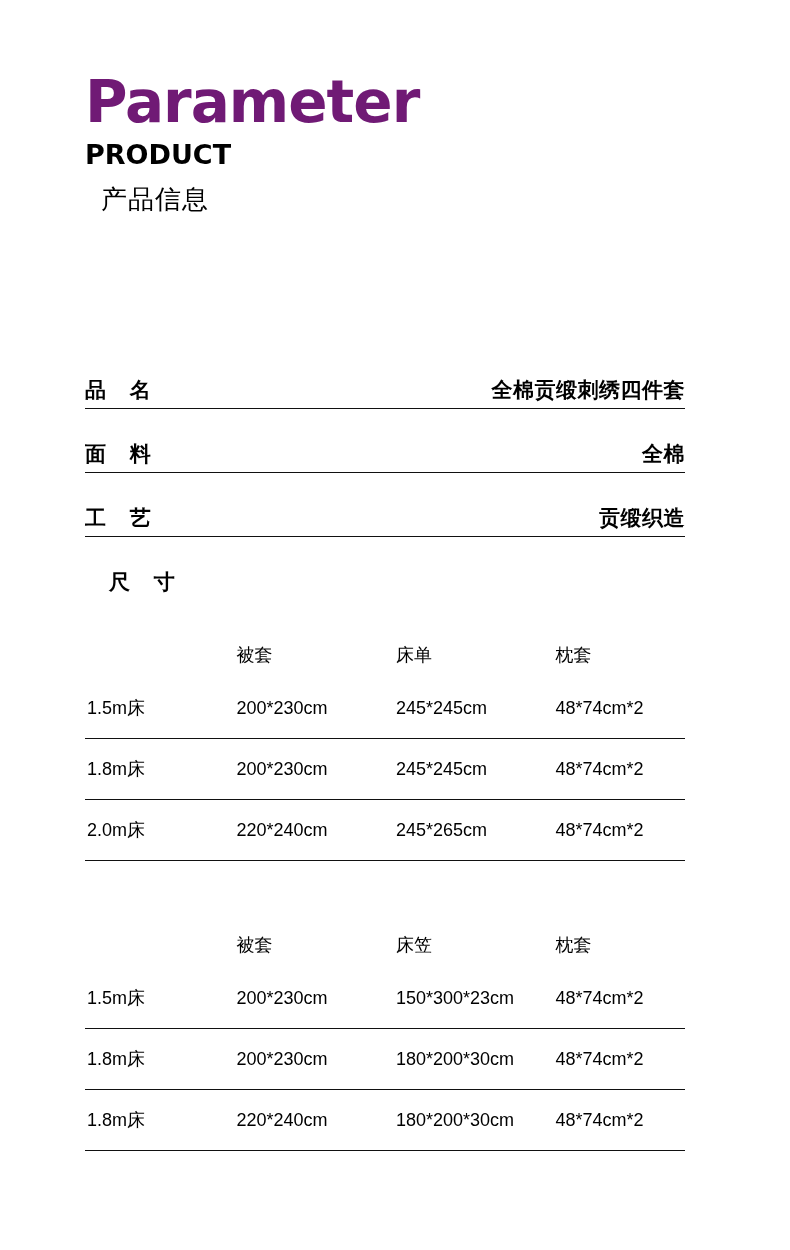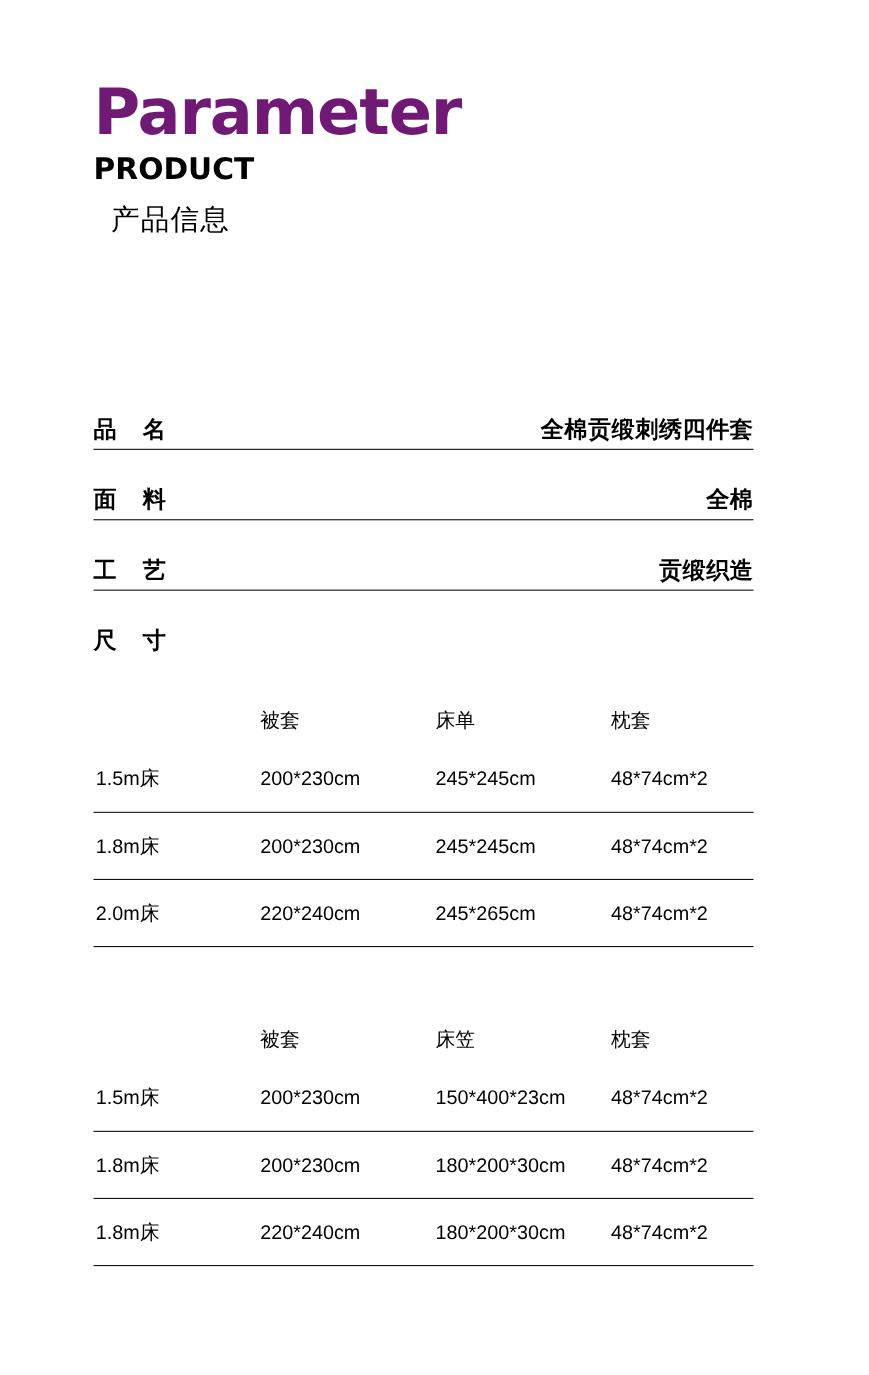--- a/index.html
+++ b/index.html
@@ -68,20 +68,21 @@
     align-items: flex-end;
     justify-content: space-between;
     border-bottom: 1.5px solid #111;
     height: 42px;
     padding-bottom: 4px;
     margin-bottom: 17px;
   }
   .spec-row.no-line {
     border-bottom: none;
     margin-bottom: 0;
+    margin-left: 24px;
   }
   .spec-label {
     font-size: 21px;
     font-weight: 700;
     letter-spacing: 9px;
     white-space: nowrap;
   }
   .spec-value {
     font-size: 21px;
     font-weight: 700;
@@ -187,21 +188,21 @@
   <div class="size-table table-2">
     <div class="size-head">
       <span class="cell head c0"></span>
       <span class="cell head c1">被套</span>
       <span class="cell head c2">床笠</span>
       <span class="cell head c3">枕套</span>
     </div>
     <div class="size-row">
       <span class="cell c0">1.5m床</span>
       <span class="cell c1">200*230cm</span>
-      <span class="cell c2">150*400*23cm</span>
+      <span class="cell c2">150*300*23cm</span>
       <span class="cell c3">48*74cm*2</span>
     </div>
     <div class="size-row">
       <span class="cell c0">1.8m床</span>
       <span class="cell c1">200*230cm</span>
       <span class="cell c2">180*200*30cm</span>
       <span class="cell c3">48*74cm*2</span>
     </div>
     <div class="size-row">
       <span class="cell c0">1.8m床</span>

